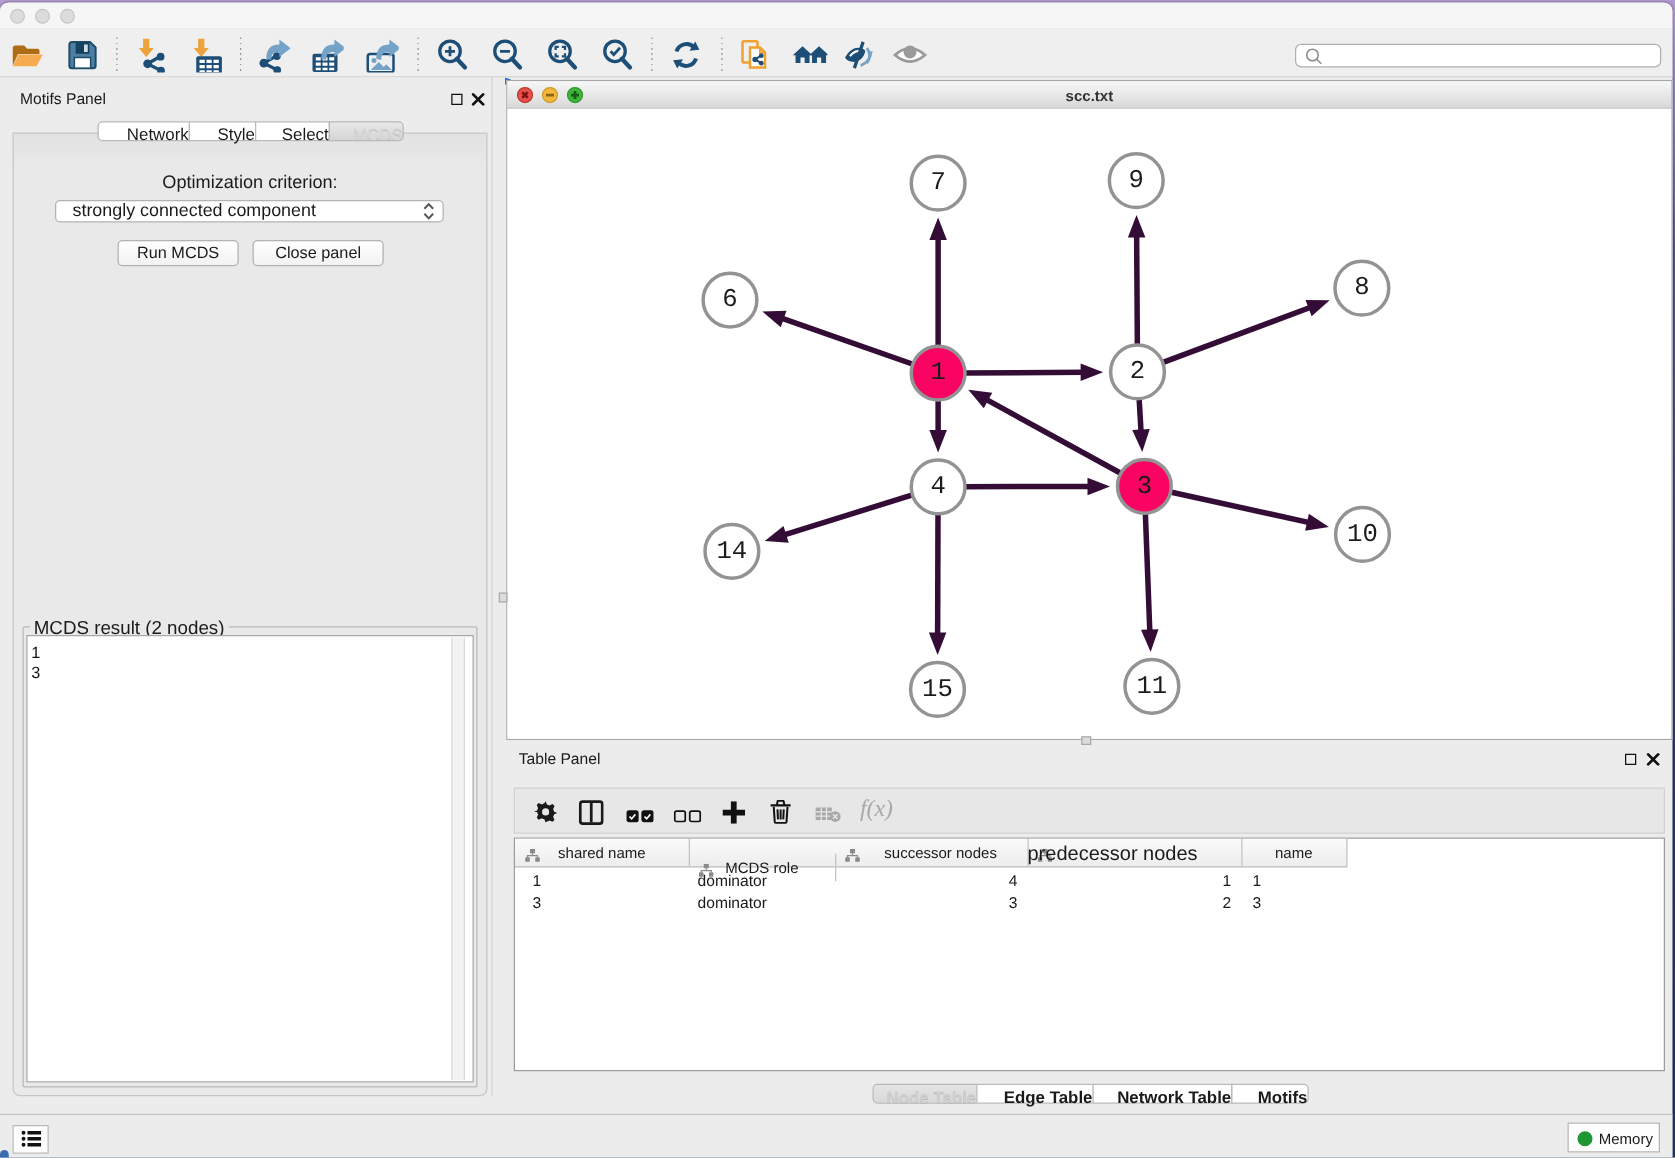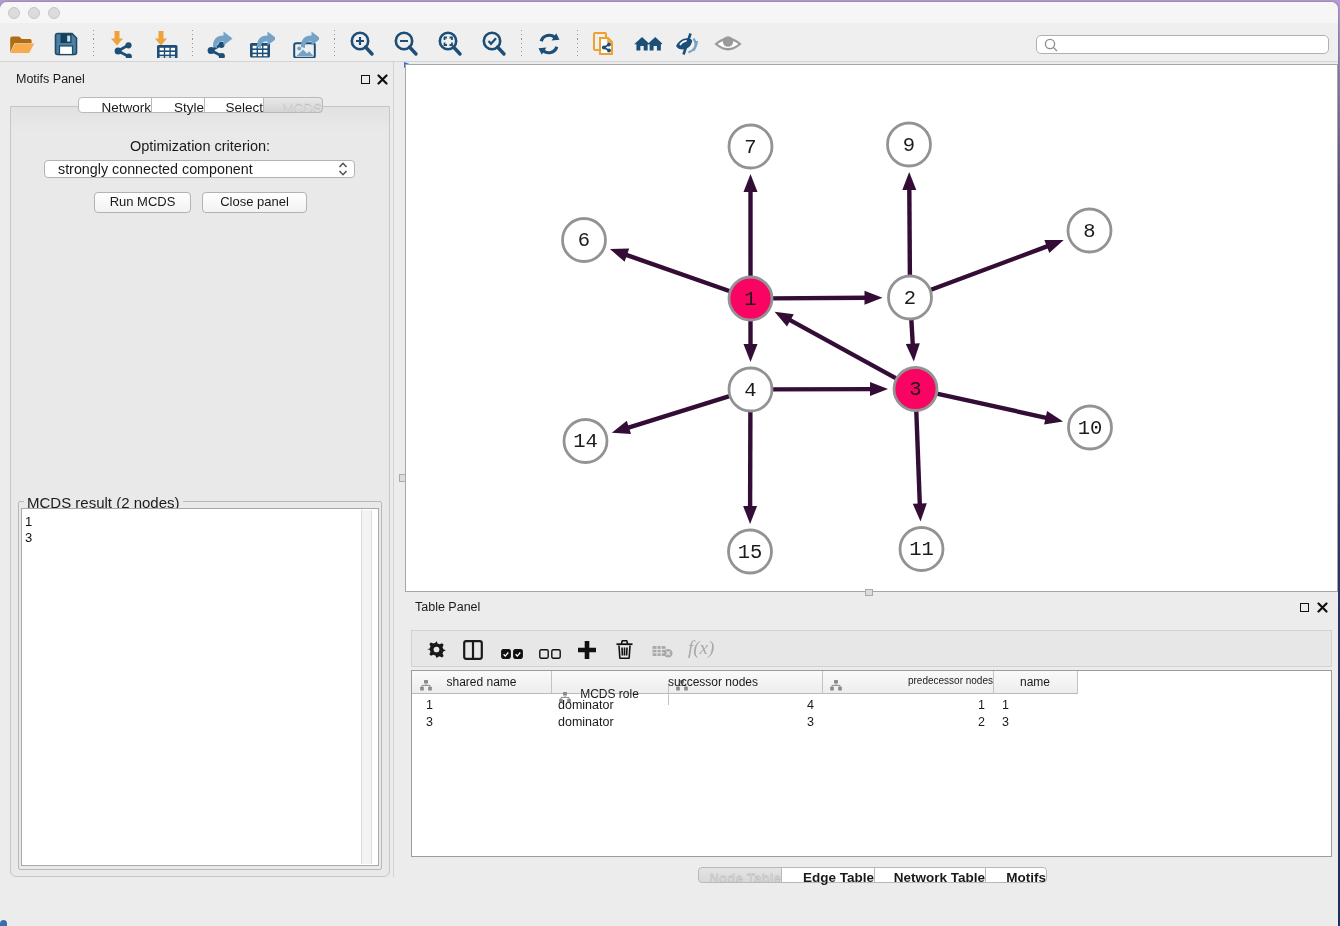--- a/index.html
+++ b/index.html
@@ -205,20 +205,31 @@
     <div style="position:absolute;left:18px;top:439px;width:362px;height:367px;border:1px solid #b9b9b9;border-radius:2px"></div>
     <div style="position:absolute;left:24px;top:432px;background:#e9e9e9;padding:0 3px;font-size:15px;color:#1a1a1a">MCDS result (2 nodes)</div>
     <div style="position:absolute;left:21px;top:446px;width:358px;height:358px;background:#fff;border:1px solid #a8a8a8;box-sizing:border-box">
       <div style="position:absolute;left:3px;top:5px;font-size:13px;color:#111;line-height:16px">1<br>3</div>
       <div style="position:absolute;right:6px;top:1px;bottom:1px;width:9px;background:#f3f3f3;border-left:1px solid #dcdcdc;border-right:1px solid #dcdcdc"></div>
     </div>
   </div>
 
   <div style="position:absolute;left:404px;top:60px;width:5px;height:6px;background:#2e6fd0;clip-path:polygon(0 0,100% 30%,0 100%)"></div>
   <div class="netframe">
+    <div class="nettitle">
+      <svg width="60" height="14" viewBox="0 0 60 14" style="position:absolute;left:7px;top:4px">
+        <circle cx="7" cy="7" r="6" fill="#e8504b" stroke="#c0392f" stroke-width="1"></circle>
+        <path d="M4.8 4.8l4.4 4.4M9.2 4.8l-4.4 4.4" stroke="#7c1412" stroke-width="2"></path>
+        <circle cx="27" cy="7" r="6" fill="#f2b73d" stroke="#cf9b28" stroke-width="1"></circle>
+        <path d="M23.8 7h6.4" stroke="#8a6414" stroke-width="2.2"></path>
+        <circle cx="47" cy="7" r="6" fill="#3fb53c" stroke="#2f9a2e" stroke-width="1"></circle>
+        <path d="M43.8 7h6.4M47 3.8v6.4" stroke="#155c14" stroke-width="2.2"></path>
+      </svg>
+      <div style="position:absolute;left:0;right:0;top:5px;text-align:center;font-size:12px;font-weight:700;color:#333">scc.txt</div>
+    </div>
     <div style="position:absolute;left:0;top:22px;width:931px;height:504px;background:#fff;overflow:hidden">
         <svg width="932" height="504" viewBox="406 87 932 504" style="position:absolute;left:0;top:0;font-family:'Liberation Sans',sans-serif">
 <line x1="750.5" y1="279.0" x2="750.5" y2="189.0" stroke="#330d36" stroke-width="4.4"></line>
 <polygon points="750.5,174.0 757.5,192.0 743.5,192.0" fill="#330d36"></polygon>
 <line x1="732.1" y1="292.0" x2="624.1" y2="254.1" stroke="#330d36" stroke-width="4.4"></line>
 <polygon points="609.9,249.1 629.2,248.5 624.6,261.7" fill="#330d36"></polygon>
 <line x1="770.0" y1="298.4" x2="867.5" y2="297.8" stroke="#330d36" stroke-width="4.4"></line>
 <polygon points="882.5,297.7 864.5,304.8 864.5,290.8" fill="#330d36"></polygon>
 <line x1="750.5" y1="318.0" x2="750.5" y2="347.0" stroke="#330d36" stroke-width="4.4"></line>
 <polygon points="750.5,362.0 743.5,344.0 757.5,344.0" fill="#330d36"></polygon>
@@ -357,34 +368,34 @@
             <span style="position:absolute;left:8px;top:5px"><svg width="12" height="11" viewBox="0 0 12 11" style="vertical-align:-1px">
                 <g fill="#8a8a8a">
                   <rect x="4" y="0" width="4" height="3.6" rx="0.5"></rect>
                   <rect x="0.2" y="6.8" width="3.6" height="3.6" rx="0.5"></rect>
                   <rect x="8.2" y="6.8" width="3.6" height="3.6" rx="0.5"></rect>
                 </g>
                 <g stroke="#8a8a8a" stroke-width="1" fill="none">
                   <path d="M6 3.6 V5.4 M2 6.8 V5.4 H10 V6.8"></path>
                 </g>
               </svg></span>
-            <div style="position:absolute;left:0;right:0;top:4px;text-align:left;font-size:12px;color:#1a1a1a">successor nodes</div>
+            <div style="position:absolute;left:15px;right:0;top:4px;text-align:center;font-size:12px;color:#1a1a1a">successor nodes</div>
           </div>
         <div style="position:absolute;left:410px;top:0;width:171px;height:22px;border-right:1px solid #c3c3c3;">
             <span style="position:absolute;left:8px;top:5px"><svg width="12" height="11" viewBox="0 0 12 11" style="vertical-align:-1px">
                 <g fill="#8a8a8a">
                   <rect x="4" y="0" width="4" height="3.6" rx="0.5"></rect>
                   <rect x="0.2" y="6.8" width="3.6" height="3.6" rx="0.5"></rect>
                   <rect x="8.2" y="6.8" width="3.6" height="3.6" rx="0.5"></rect>
                 </g>
                 <g stroke="#8a8a8a" stroke-width="1" fill="none">
                   <path d="M6 3.6 V5.4 M2 6.8 V5.4 H10 V6.8"></path>
                 </g>
               </svg></span>
-            <div style="position:absolute;left:0;right:0;top:4px;text-align:right;font-size:10px;color:#1a1a1a">predecessor nodes</div>
+            <div style="position:absolute;left:0;right:0;top:4px;text-align:left;font-size:16px;color:#1a1a1a">predecessor nodes</div>
           </div>
         <div style="position:absolute;left:581px;top:0;width:84px;height:22px;border-right:1px solid #c3c3c3;">
             <div style="position:absolute;left:0;right:0;top:4px;text-align:center;font-size:12px;color:#1a1a1a">name</div>
           </div>
       </div>
       <div style="position:absolute;left:0;top:23px;width:666px;font-size:12.5px;color:#1a1a1a">
         <div style="position:absolute;left:14px;top:4px">1</div>
         <div style="position:absolute;left:146px;top:4px">dominator</div>
         <div style="position:absolute;left:256px;top:4px;width:146px;text-align:right">4</div>
         <div style="position:absolute;left:410px;top:4px;width:163px;text-align:right">1</div>
@@ -398,19 +409,35 @@
     </div>
 
     <div style="position:absolute;left:293px;top:272px;height:20px;font-size:13px;font-weight:700;">
       <div class="tab" style="left:0;width:84px;background:linear-gradient(#e4e4e4,#d8d8d8);color:#cfcfcf;text-shadow:0 1px 0 #bbb;border-radius:4px 0 0 4px;font-weight:700">Node Table</div>
       <div class="tab" style="left:83px;width:94px;font-weight:700">Edge Table</div>
       <div class="tab" style="left:176px;width:112px;font-weight:700">Network Table</div>
       <div class="tab" style="left:287px;width:62px;border-radius:0 4px 4px 0;font-weight:700">Motifs</div>
     </div>
   </div>
 
+  <div class="statusbar">
+    <div style="position:absolute;left:10px;top:8px;width:27px;height:18px;background:#fdfdfd;border:1px solid #b9b9b9;text-align:center;padding-top:3px;box-sizing:content-box"><svg width="16" height="14" viewBox="0 0 16 14">
+          <g fill="#111">
+            <circle cx="1.8" cy="2.2" r="1.6"></circle>
+            <rect x="5" y="0.8" width="11" height="2.8"></rect>
+            <circle cx="1.8" cy="7" r="1.6"></circle>
+            <rect x="5" y="5.6" width="11" height="2.8"></rect>
+            <circle cx="1.8" cy="11.8" r="1.6"></circle>
+            <rect x="5" y="10.4" width="11" height="2.8"></rect>
+          </g>
+        </svg></div>
+    <div style="position:absolute;left:1254px;top:6px;width:74px;height:24px;background:#fdfdfd;border:1px solid #b4b4b4;box-sizing:border-box">
+      <div style="position:absolute;left:7px;top:6px;width:12px;height:12px;border-radius:50%;background:#1e9633"></div>
+      <div style="position:absolute;left:24px;top:5px;font-size:12px;color:#1a1a1a">Memory</div>
+    </div>
+  </div>
 
   <div style="position:absolute;left:393px;top:60px;width:1px;height:815px;background:#d2d2d2"></div>
 
   <div style="position:absolute;left:399px;top:472px;width:7px;height:8px;background:#dcdcdc;border:1px solid #aaa;box-sizing:border-box"></div>
   <div style="position:absolute;left:865px;top:587px;width:8px;height:7px;background:#dcdcdc;border:1px solid #aaa;box-sizing:border-box"></div>
 </div>
 
 <div style="position:absolute;left:0;top:920px;width:7px;height:6px;background:#3a6cb0;border-radius:4px 4px 0 0"></div>
 </body></html>

